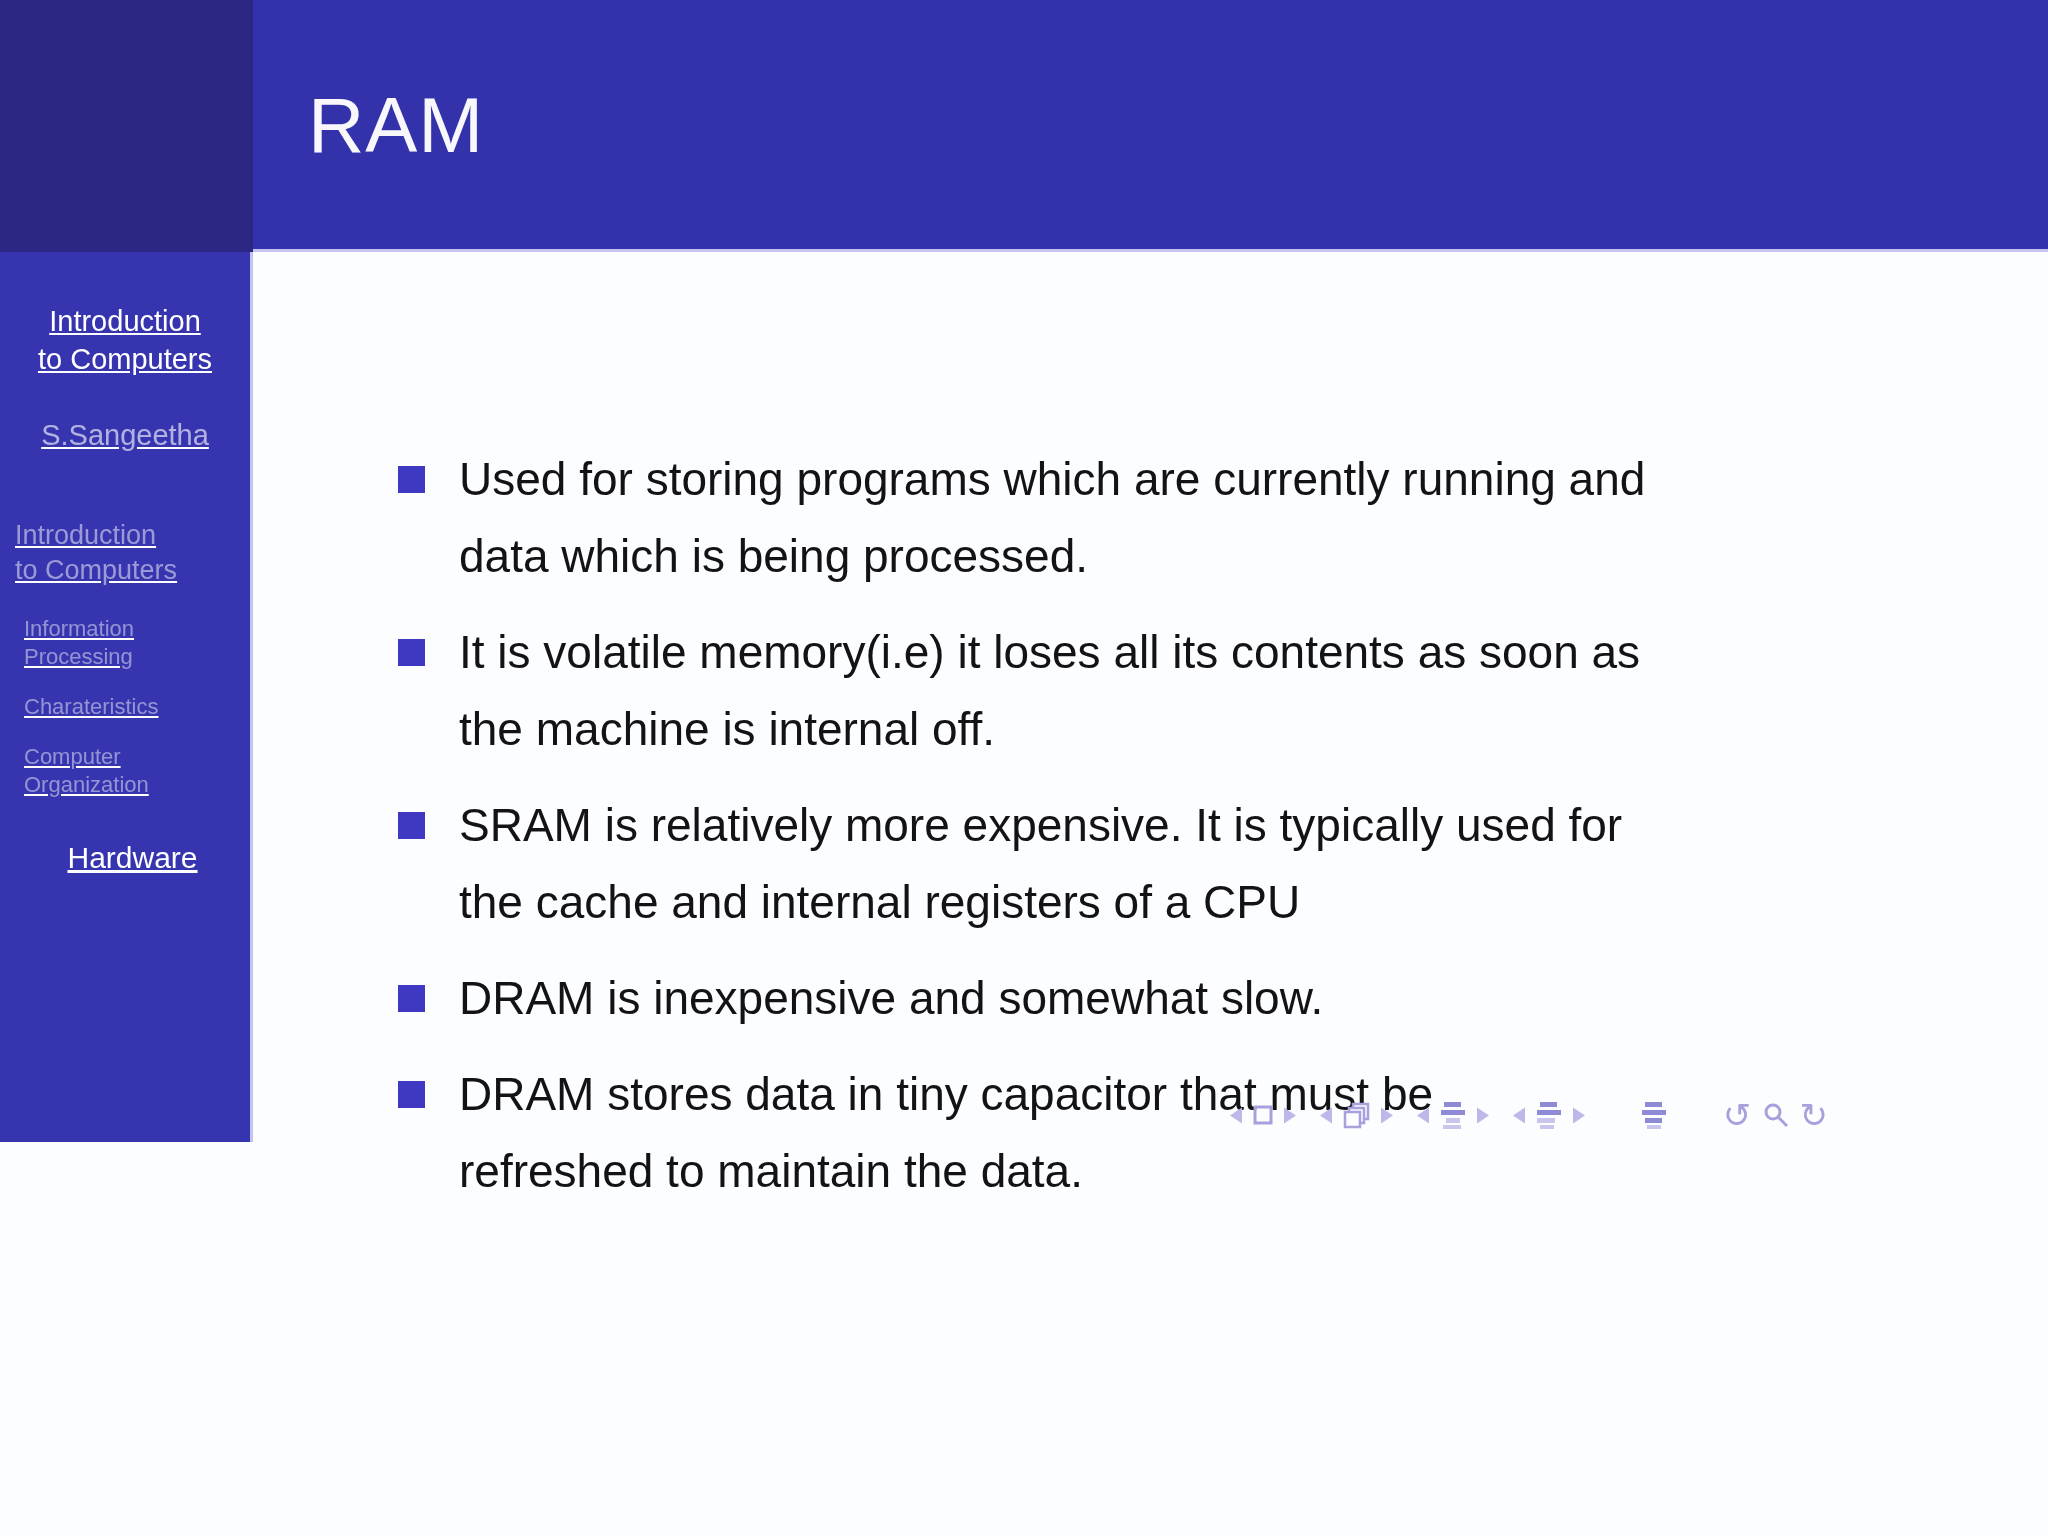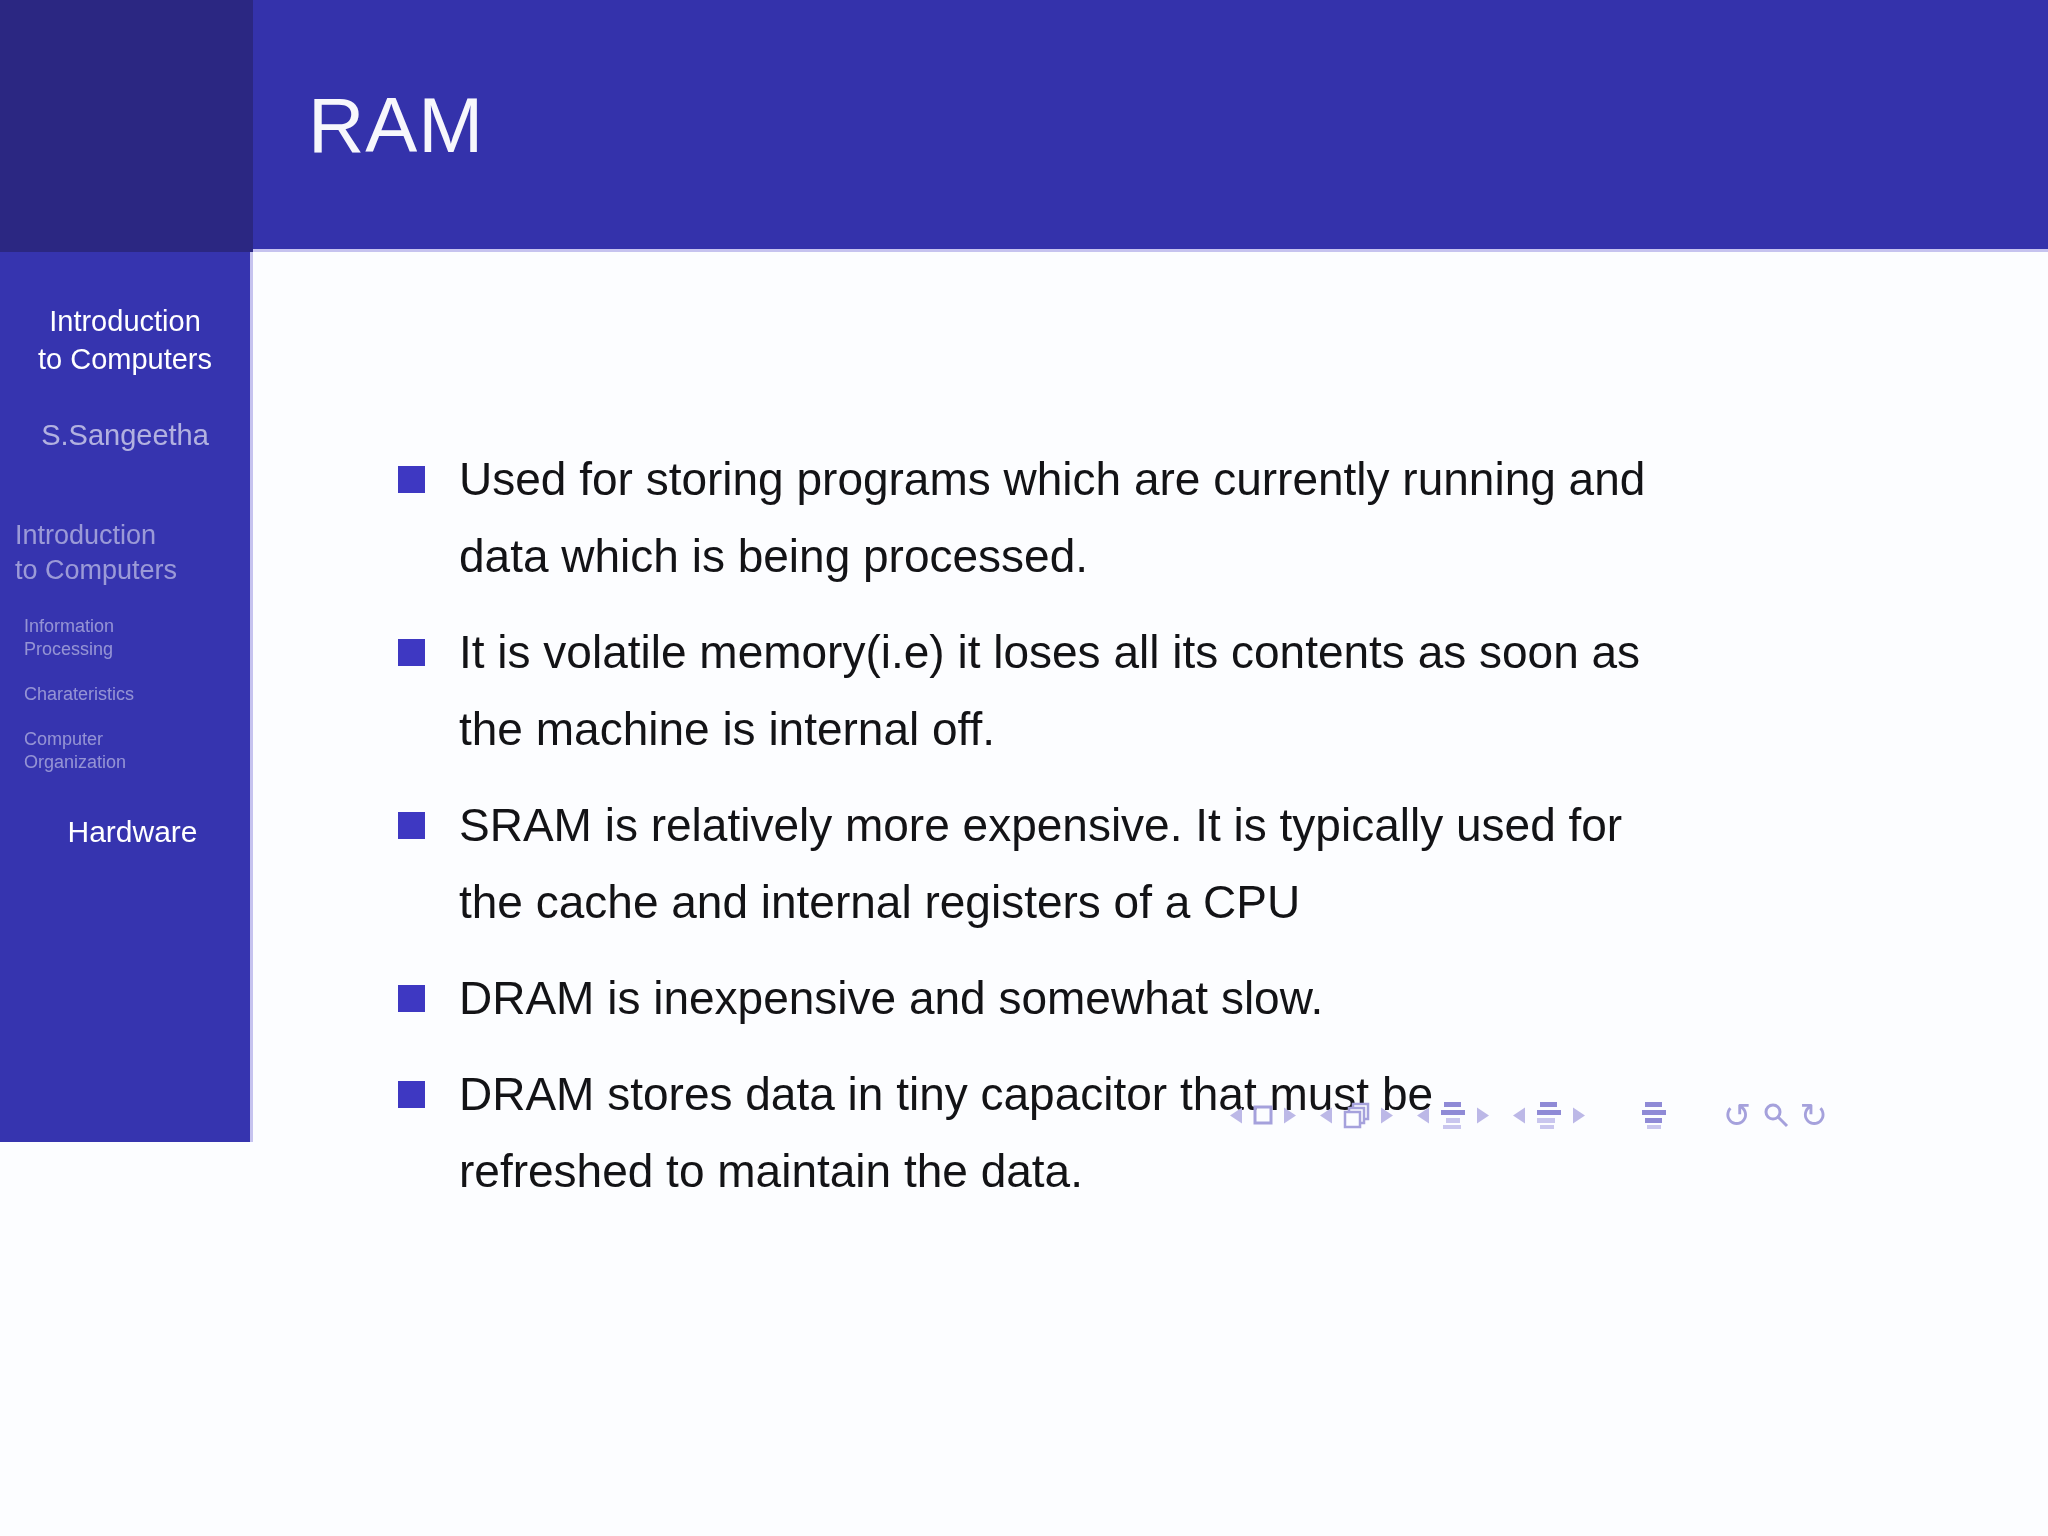--- a/index.html
+++ b/index.html
@@ -35,20 +35,21 @@
   }
 
   
   .sidebar {
     position: absolute; left: 0; top: 252px; bottom: 0;
     width: 253px;
     background: #3634AF;
     border-right: 3px solid #C6C3EF;
     display: flex; flex-direction: column;
     color: #fff;
+    text-decoration: underline;
   }
   .side-title {
     margin-top: 50px;
     text-align: center;
     font-size: 29px;
     line-height: 1.32;
     color: #FFFFFF;
     white-space: pre-line;
   }
   .side-author {
@@ -63,21 +64,21 @@
     padding-left: 15px;
     font-size: 27px;
     line-height: 1.3;
     color: rgba(255,255,255,0.50);
     white-space: pre-line;
     cursor: pointer;
   }
   .nav-sub {
     margin-top: 27px;
     padding-left: 24px;
-    font-size: 18px;
+    font-size: 22px;
     line-height: 1.28;
     color: rgba(255,255,255,0.47);
     white-space: pre-line;
     cursor: pointer;
   }
   .nav-sub + .nav-sub { margin-top: 22px; }
   .nav-section.current {
     margin-top: 38px;
     font-size: 30px;
     color: #FFFFFF;

